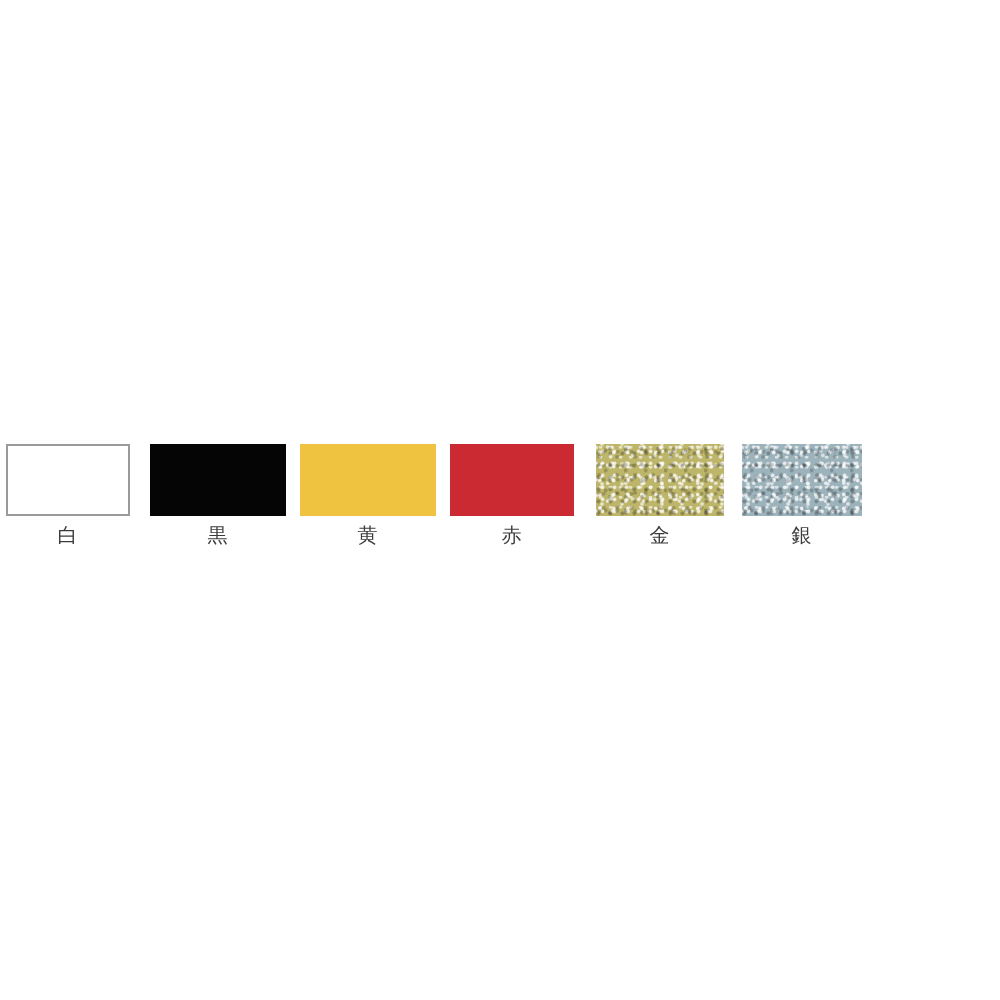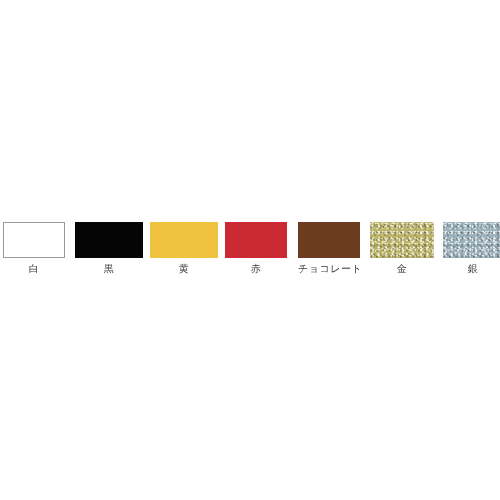--- a/index.html
+++ b/index.html
@@ -112,24 +112,20 @@
         <div class="swatch-label" style="width: 68px; color: rgb(59, 59, 59);">黒</div>
       </div>
       <div class="swatch-cell" style="margin-right: 7px;">
         <div class="swatch-chip" style="width: 68px; background-color: rgb(239, 195, 63);"></div>
         <div class="swatch-label" style="width: 68px; color: rgb(59, 59, 59);">黄</div>
       </div>
       <div class="swatch-cell" style="margin-right: 11px;">
         <div class="swatch-chip" style="width: 62px; background-color: rgb(204, 42, 50);"></div>
         <div class="swatch-label" style="width: 62px; color: rgb(59, 59, 59);">赤</div>
       </div>
-      <div class="swatch-cell" style="margin-right: 10px;">
-        <div class="swatch-chip" style="width: 62px; background-color: rgb(107, 60, 32);"></div>
-        <div class="swatch-label" style="width: 62px; color: rgb(59, 59, 59);">チョコレート</div>
-      </div>
       <div class="swatch-cell" style="margin-right: 9px;">
         <div class="swatch-chip metallic" style="width: 64px; background-color: rgb(189, 181, 106);"></div>
         <div class="swatch-label" style="width: 64px; color: rgb(59, 59, 59);">金</div>
       </div>
       <div class="swatch-cell">
         <div class="swatch-chip metallic" style="width: 60px; background-color: rgb(157, 179, 188);"></div>
         <div class="swatch-label" style="width: 60px; color: rgb(59, 59, 59);">銀</div>
       </div>
     </div>
 </div>

